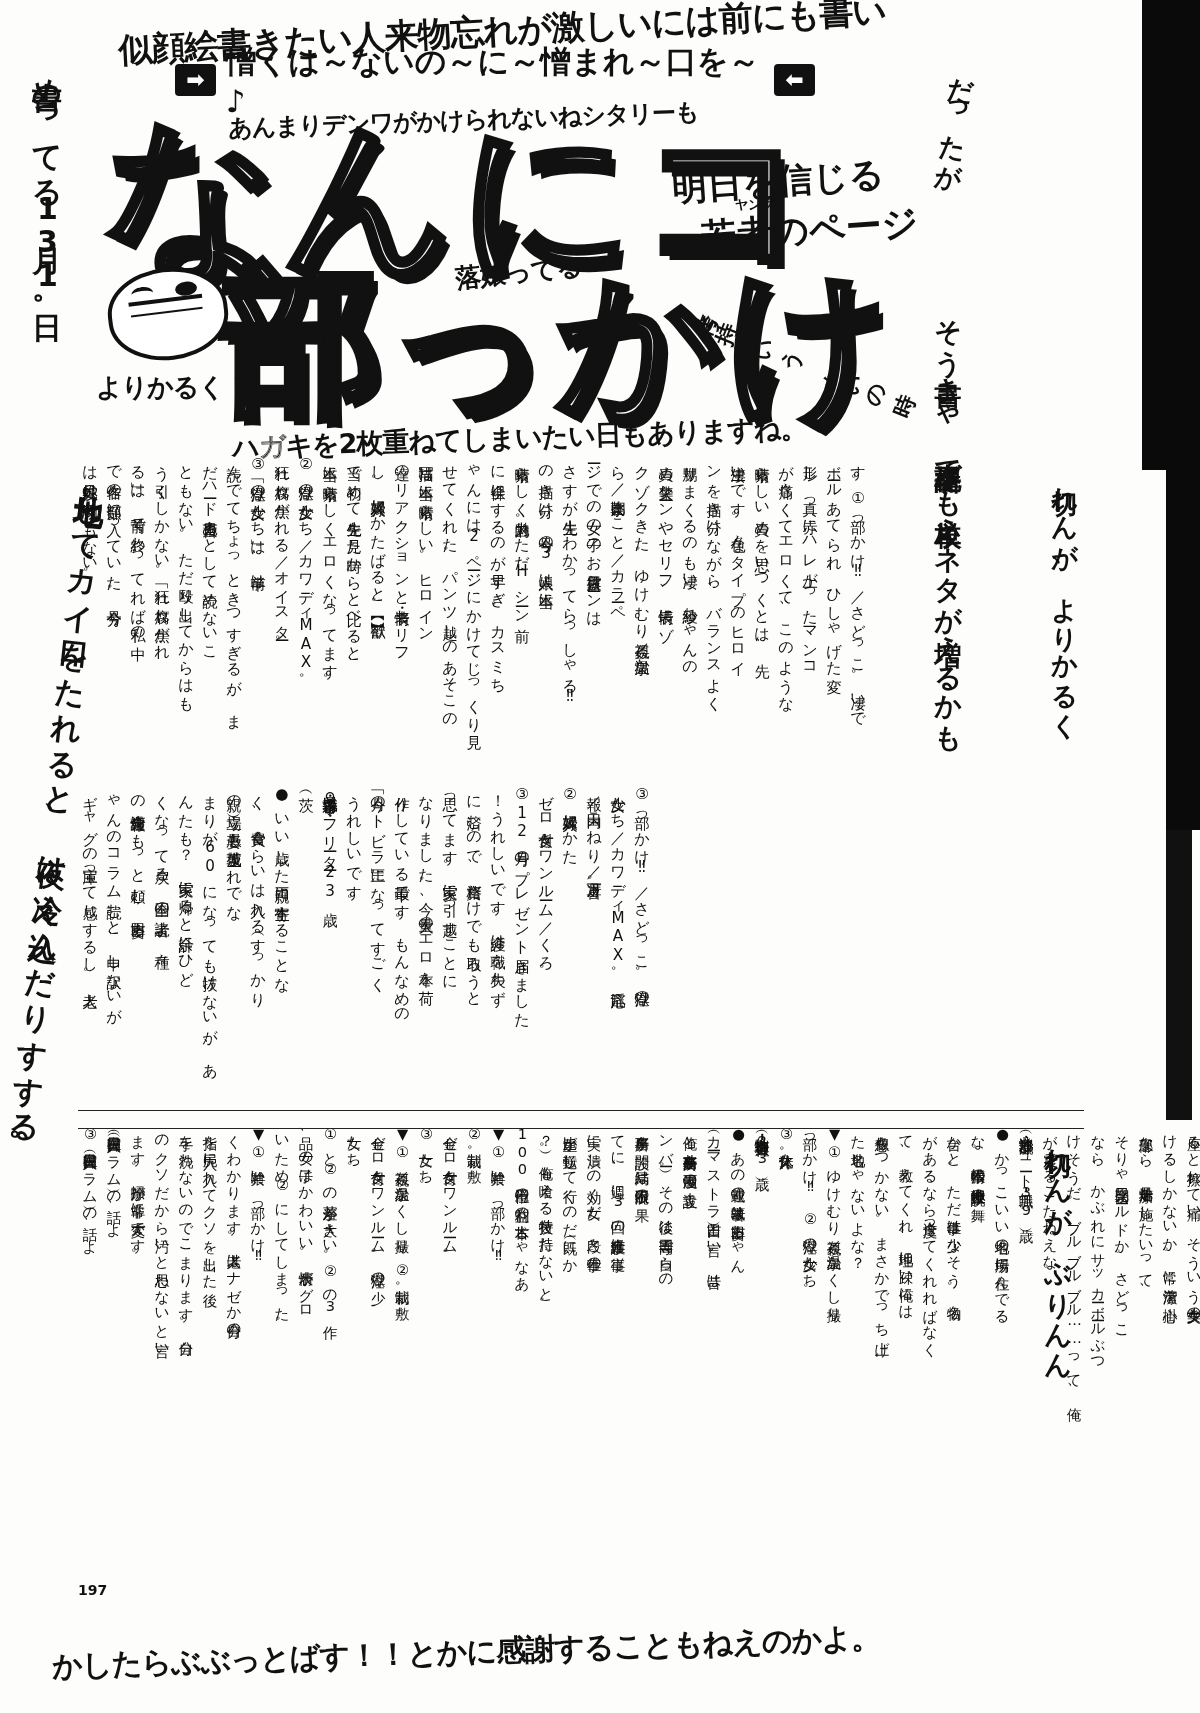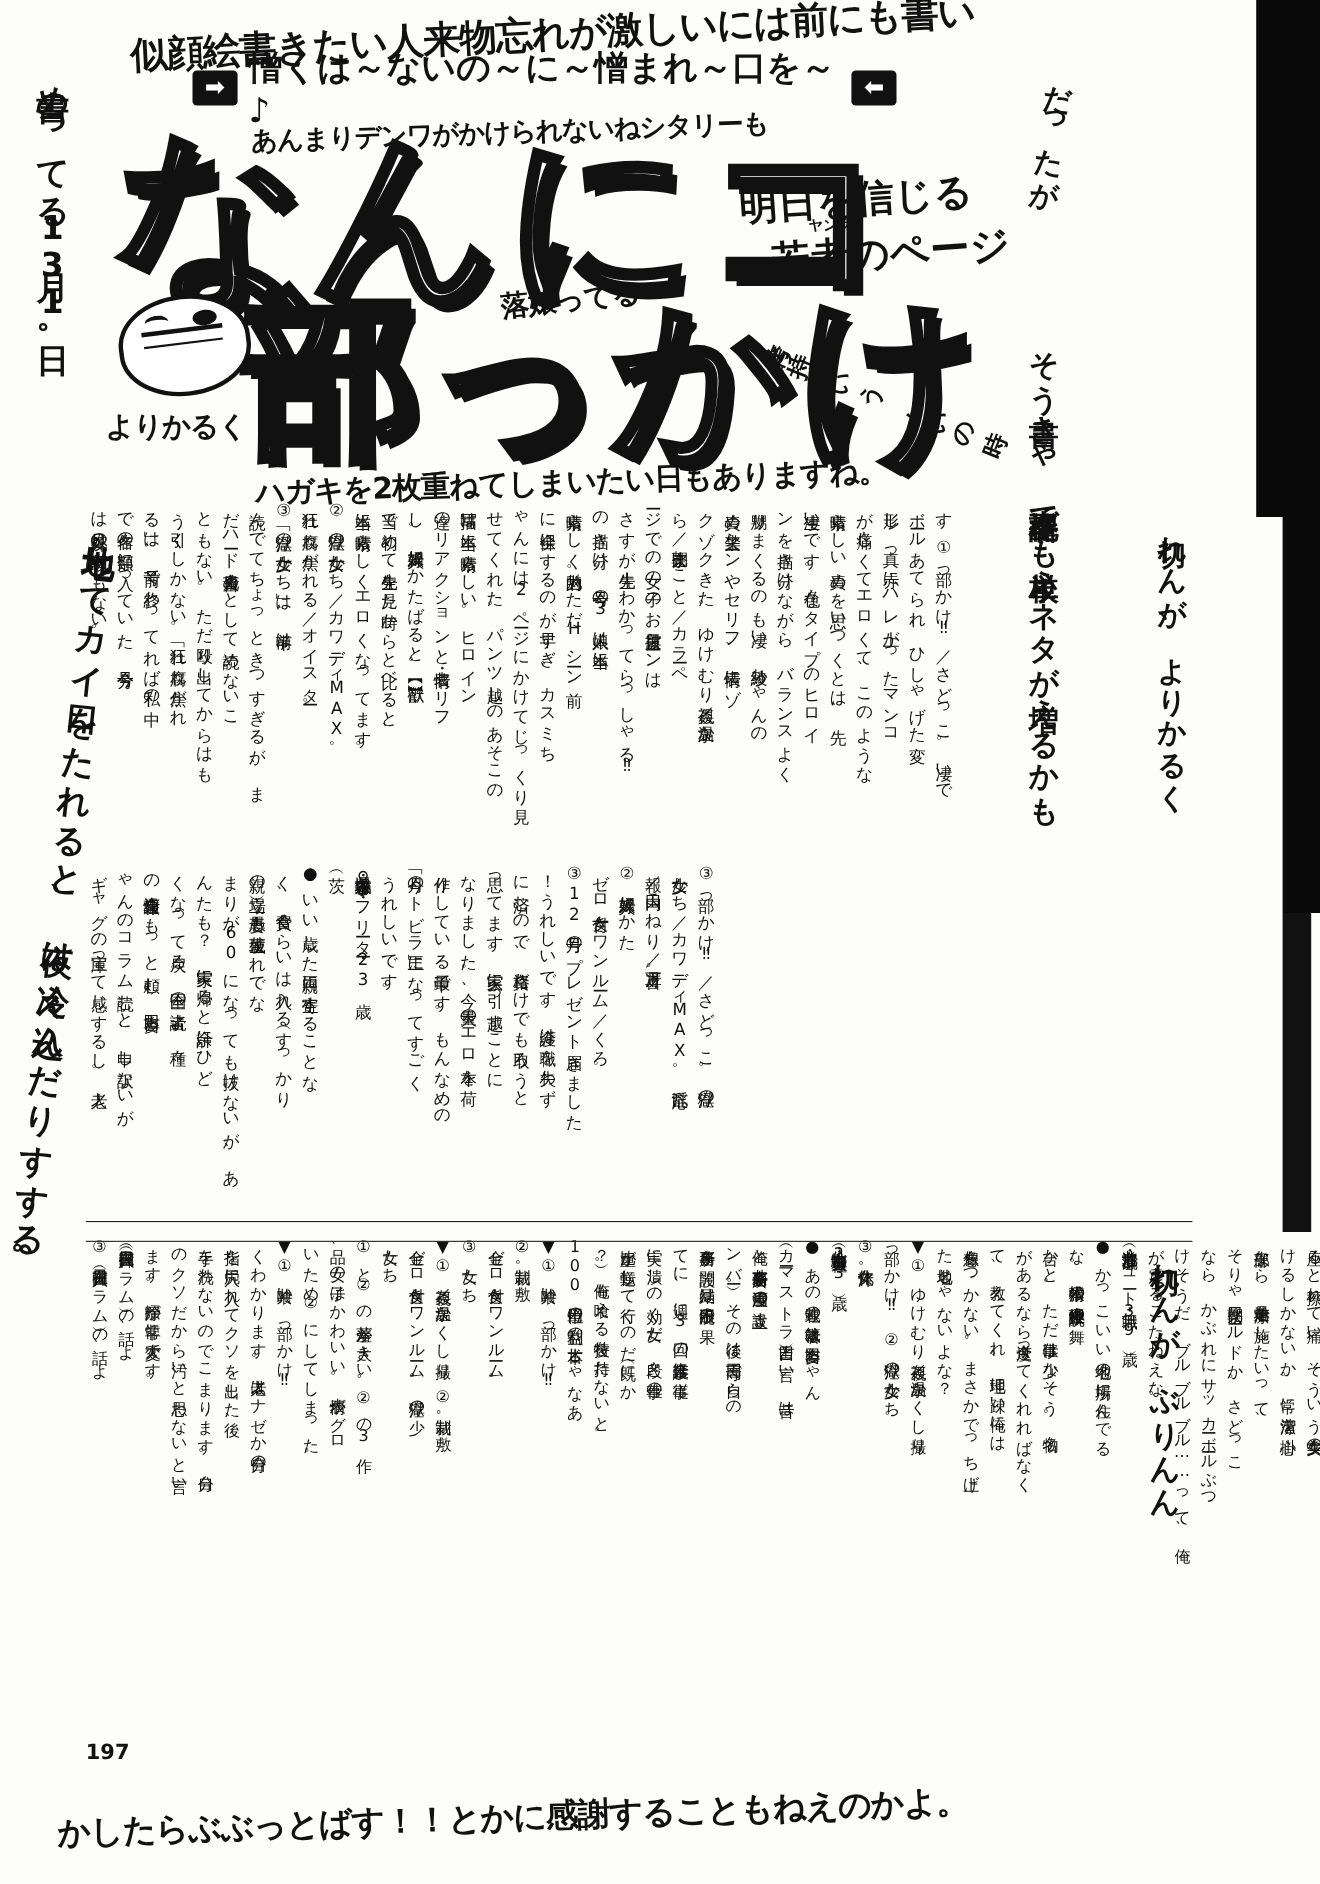--- a/index.html
+++ b/index.html
@@ -128,21 +128,21 @@
   .vcol.small{font-size:14.6px;}
   .band1{left:0;top:0;height:320px;}
   .band2{left:0;top:330px;height:330px;}
   .band3{left:0;top:670px;height:335px;}
 
   .rule-h{
     position:absolute;left:78px;width:1006px;height:1px;background:#222;
   }
 
   .page-num{
-    position:absolute;left:78px;top:1582px;font-size:19px;font-weight:700;
+    position:absolute;left:78px;top:1582px;font-size:14px;font-weight:700;
   }
 
   
   #s-diag{
     position:absolute;left:36px;top:470px;font-size:30px;font-weight:700;
     writing-mode:vertical-rl;text-orientation:upright;
     transform:rotate(6deg);
     letter-spacing:2px;
   }
   #s-diag2{

